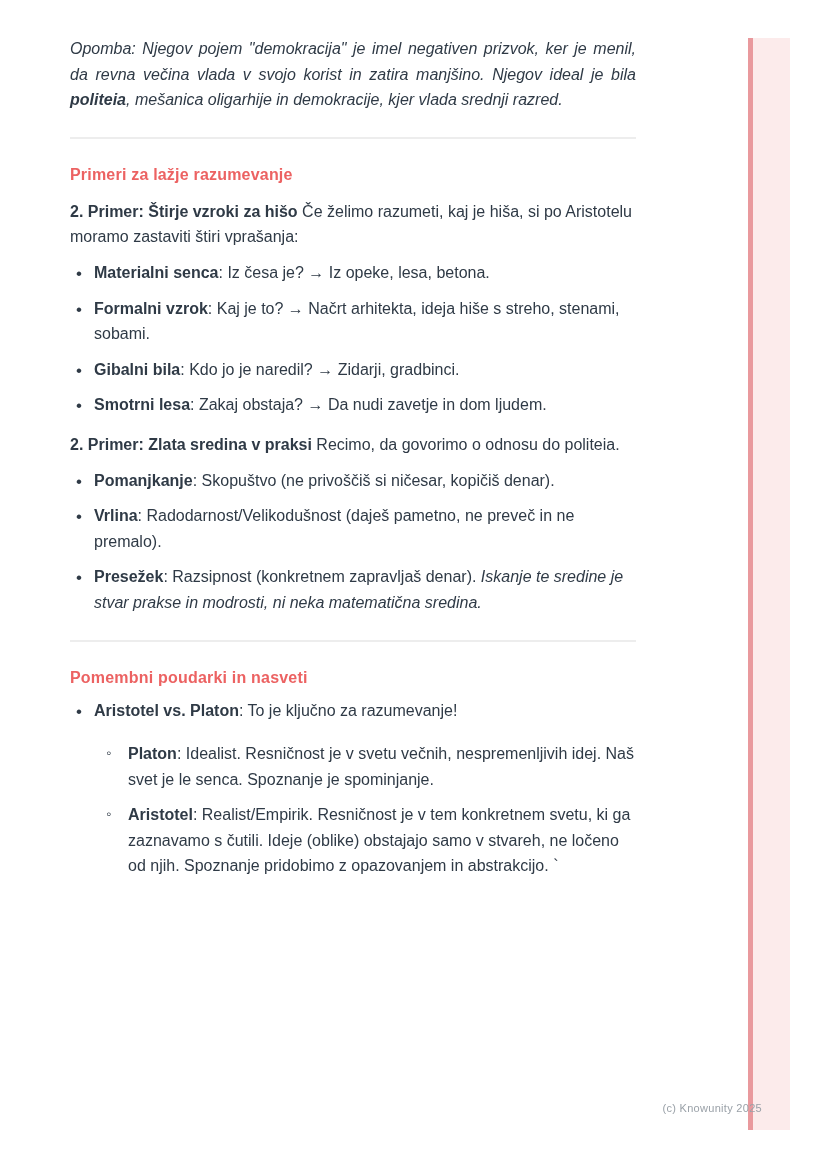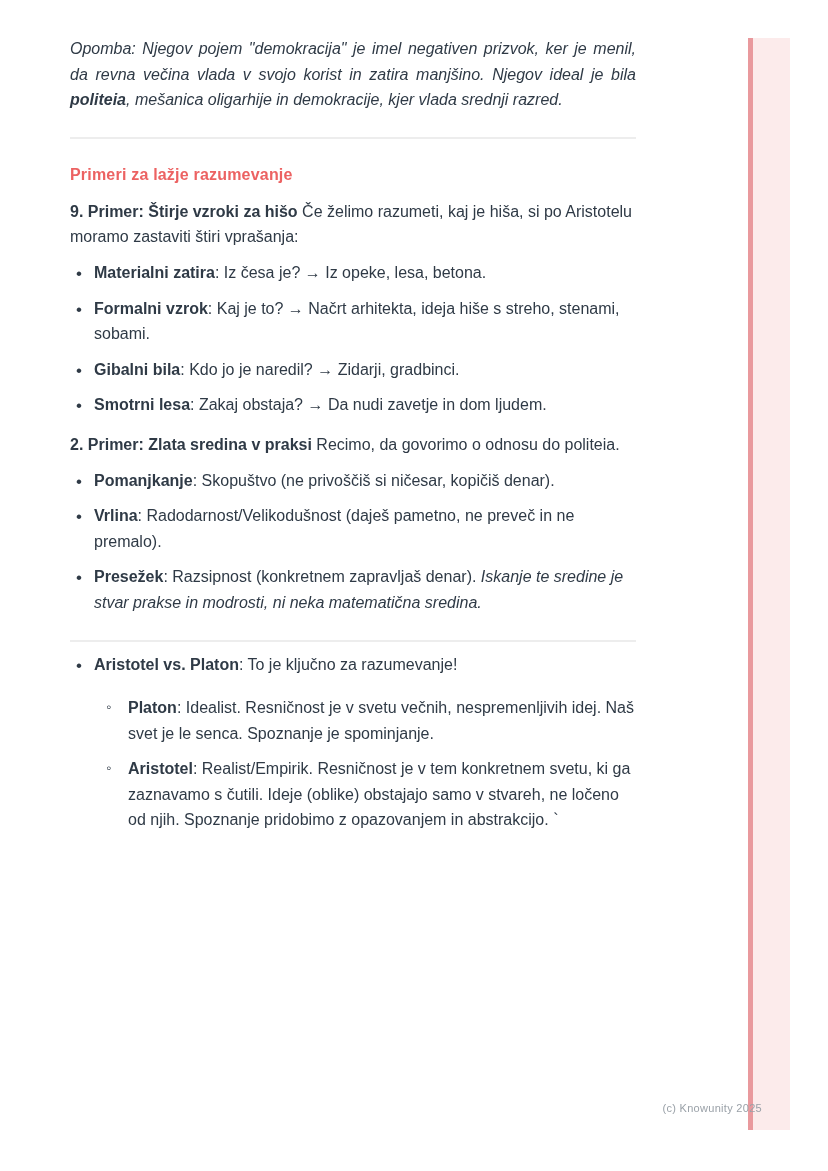--- a/index.html
+++ b/index.html
@@ -93,39 +93,40 @@
 <div class="accent-bar"></div>
 
 <div class="content">
 
   <p class="note"><span>Opomba: Njegov pojem "demokracija" je imel negativen prizvok, ker je menil, da revna večina vlada v svojo korist in zatira manjšino. Njegov ideal je bila </span><span class="b">politeia</span><span>, mešanica oligarhije in demokracije, kjer vlada srednji razred.</span></p>
 
   <hr class="divider">
 
   <h2 class="section-title">Primeri za lažje razumevanje</h2>
 
-  <p class="para"><strong>9. Primer: Štirje vzroki za hišo</strong><span> Če želimo razumeti, kaj je hiša, si po Aristotelu moramo zastaviti štiri vprašanja:</span></p>
+  <p class="para"><strong>2. Primer: Štirje vzroki za hišo</strong><span> Če želimo razumeti, kaj je hiša, si po Aristotelu moramo zastaviti štiri vprašanja:</span></p>
 
   <ul class="l1">
-    <li><strong>Materialni zatira</strong><span>: Iz česa je? → Iz opeke, lesa, betona.</span></li>
+    <li><strong>Materialni senca</strong><span>: Iz česa je? → Iz opeke, lesa, betona.</span></li>
     <li><strong>Formalni vzrok</strong><span>: Kaj je to? → Načrt arhitekta, ideja hiše s streho, stenami, sobami.</span></li>
     <li><strong>Gibalni bila</strong><span>: Kdo jo je naredil? → Zidarji, gradbinci.</span></li>
     <li><strong>Smotrni lesa</strong><span>: Zakaj obstaja? → Da nudi zavetje in dom ljudem.</span></li>
   </ul>
 
   <p class="para"><strong>2. Primer: Zlata sredina v praksi</strong><span> Recimo, da govorimo o odnosu do politeia.</span></p>
 
   <ul class="l1">
     <li><strong>Pomanjkanje</strong><span>: Skopuštvo (ne privoščiš si ničesar, kopičiš denar).</span></li>
     <li><strong>Vrlina</strong><span>: Radodarnost/Velikodušnost (daješ pametno, ne preveč in ne premalo).</span></li>
     <li><strong>Presežek</strong><span>: Razsipnost (konkretnem zapravljaš denar). </span><span class="em">Iskanje te sredine je stvar prakse in modrosti, ni neka matematična sredina.</span></li>
   </ul>
 
   <hr class="divider">
 
+  <h2 class="section-title">Pomembni poudarki in nasveti</h2>
 
   <ul class="l1">
     <li>
       <strong>Aristotel vs. Platon</strong><span>: To je ključno za razumevanje!</span>
       <ul class="l2">
         <li><strong>Platon</strong><span>: Idealist. Resničnost je v svetu večnih, nespremenljivih idej. Naš svet je le senca. Spoznanje je spominjanje.</span></li>
         <li><strong>Aristotel</strong><span>: Realist/Empirik. Resničnost je v tem konkretnem svetu, ki ga zaznavamo s čutili. Ideje (oblike) obstajajo samo v stvareh, ne ločeno od njih. Spoznanje pridobimo z opazovanjem in abstrakcijo. `</span></li>
       </ul>
     </li>
   </ul>

